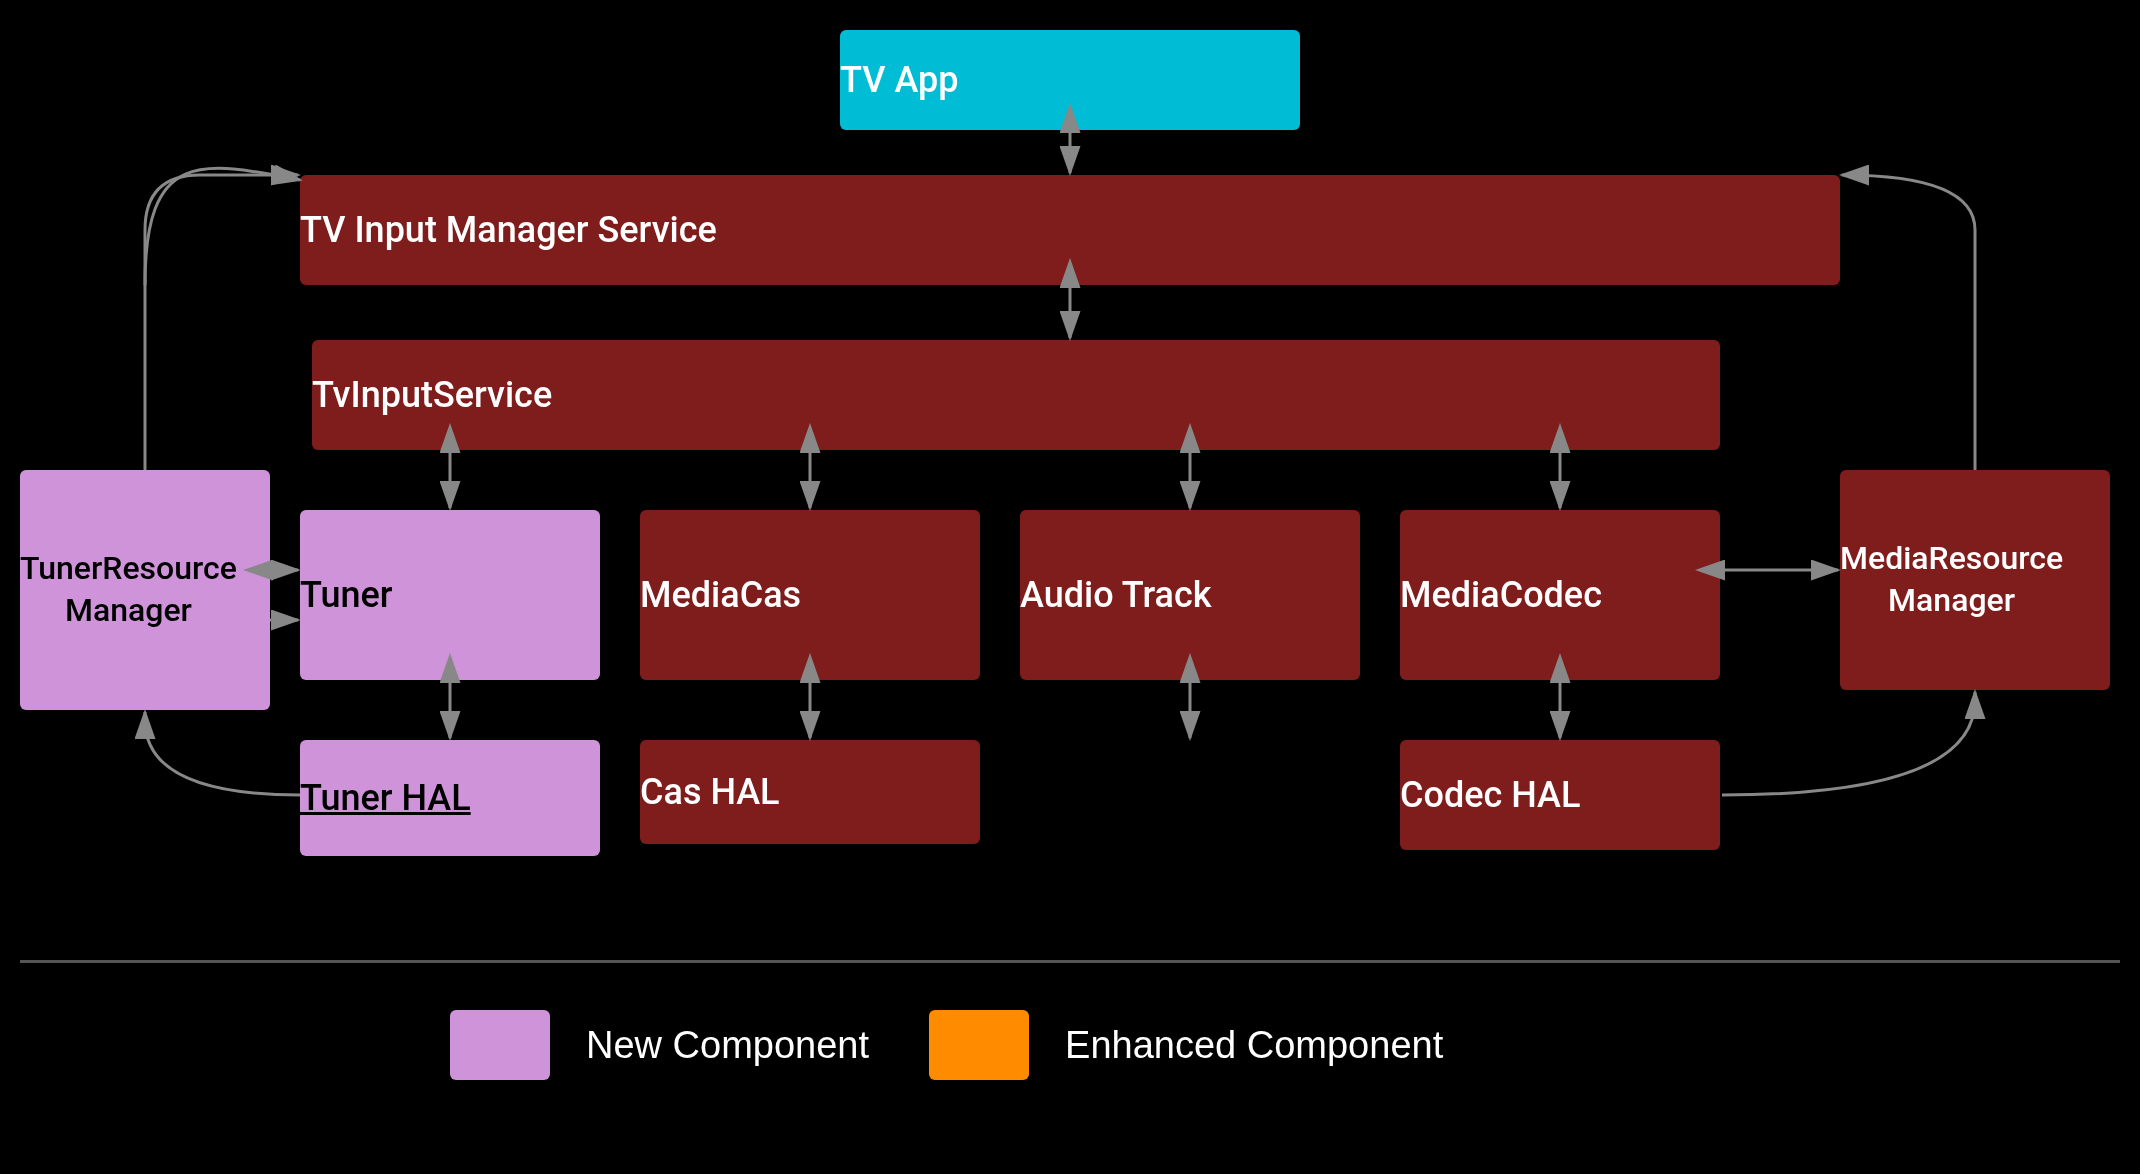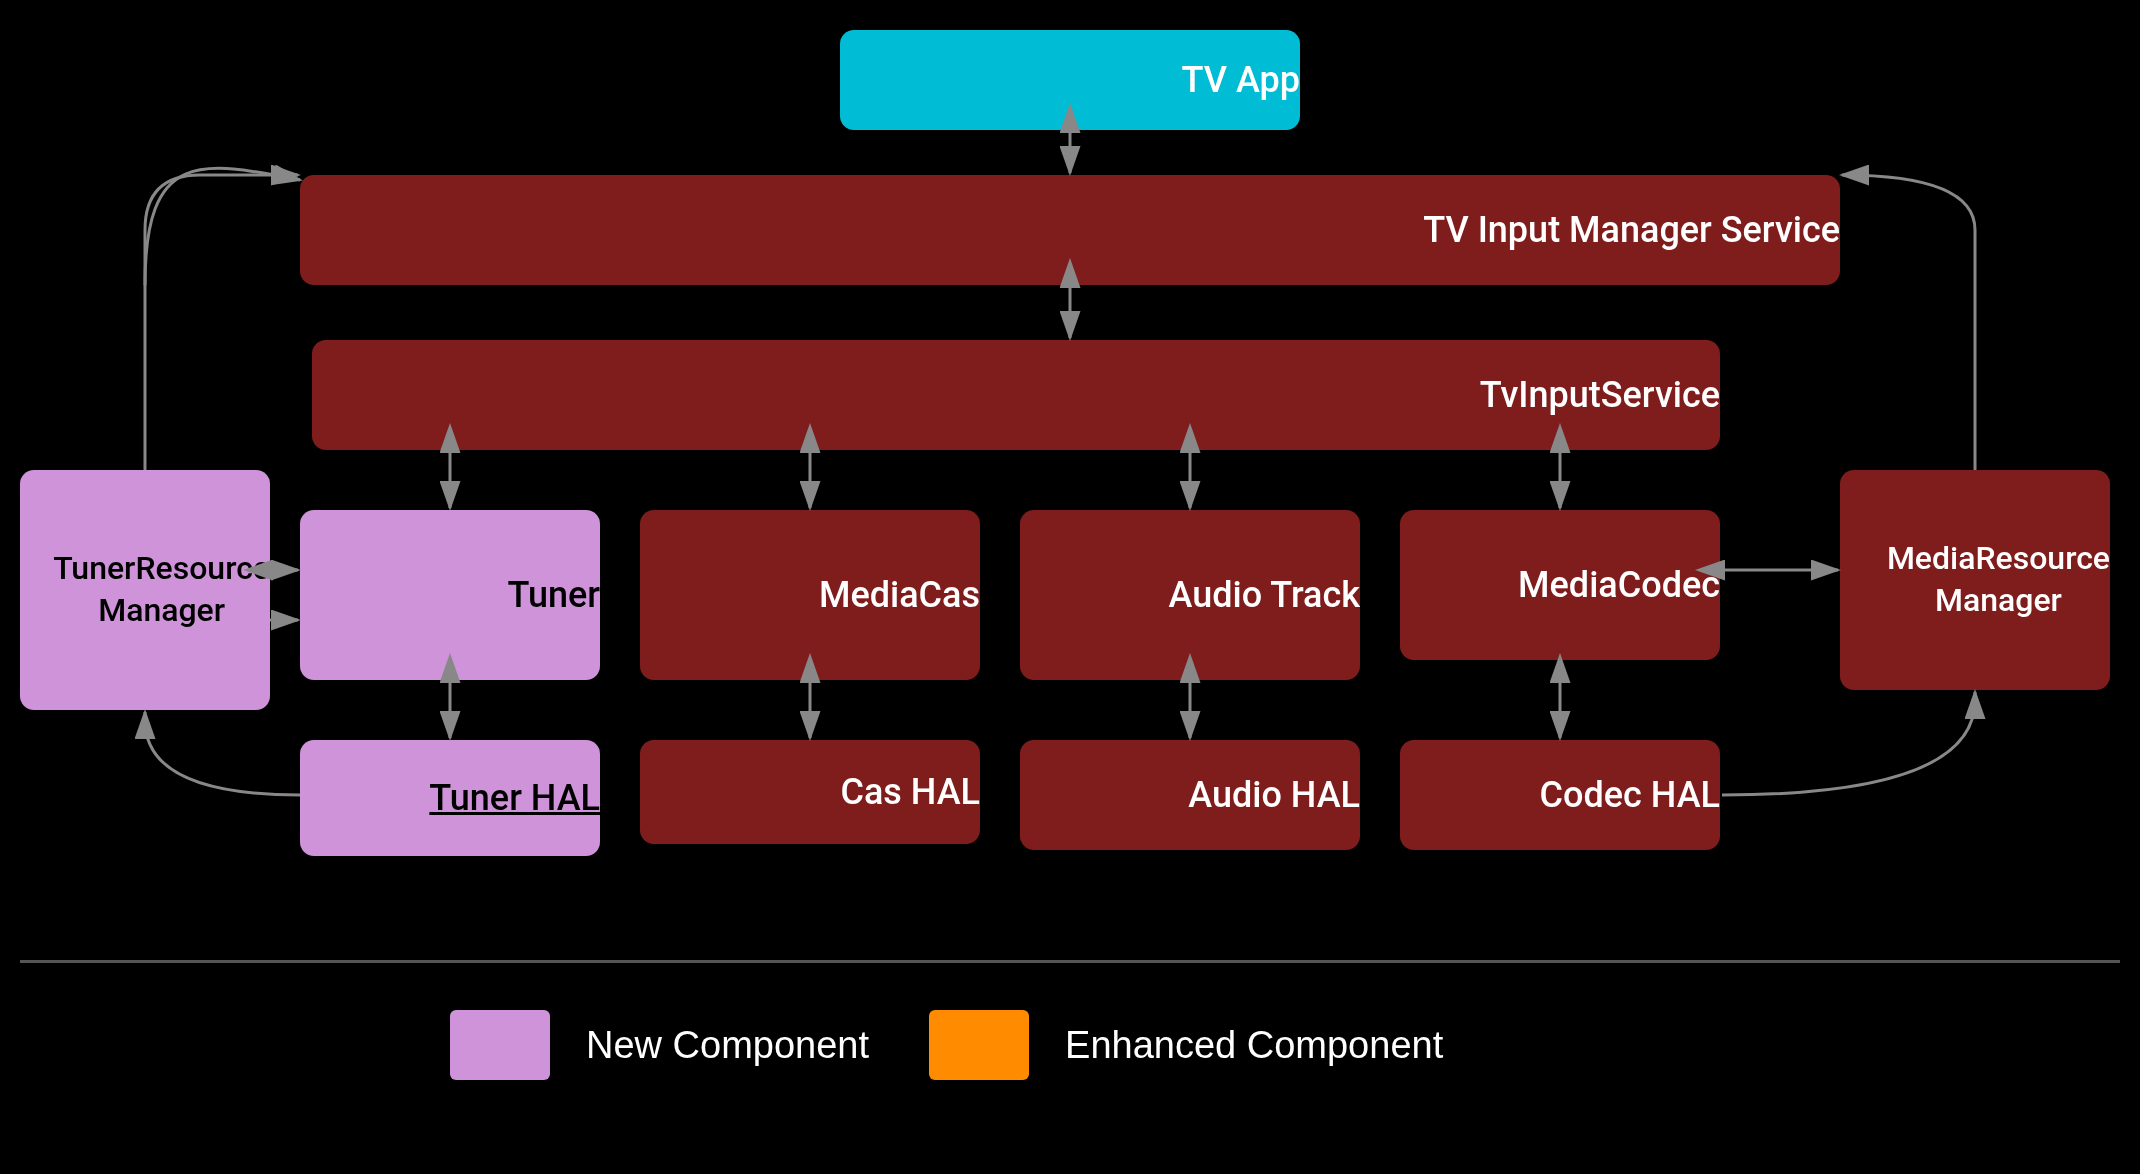--- a/index.html
+++ b/index.html
@@ -17,27 +17,26 @@
       position: relative;
       width: 2140px;
       height: 1174px;
     }
 
     
     .box {
       position: absolute;
       display: flex;
       align-items: center;
-      justify-content: flex-end;
+      justify-content: flex-start;
       text-align: center;
       font-size: 36px;
       font-weight: 500;
       color: #fff;
-      border-radius: 14px;
-      padding-left: 34px;
+      border-radius: 6px;
     }
 
     .box-orange { background: #7f1d1d; }
     .box-cyan { background: #00BCD4; }
     .box-purple { background: #CE93D8; color: #000; }
 
     
     #tv-app {
       left: 840px; top: 30px;
       width: 460px; height: 100px;
@@ -69,21 +68,21 @@
 
     
     #audio-track {
       left: 1020px; top: 510px;
       width: 340px; height: 170px;
     }
 
     
     #media-codec {
       left: 1400px; top: 510px;
-      width: 320px; height: 150px;
+      width: 320px; height: 170px;
     }
 
     
     #tuner-resource {
       left: 20px; top: 470px;
       width: 250px; height: 240px;
     }
 
     
     #media-resource {
@@ -206,23 +205,20 @@
   </div>
 
   <div class="box box-purple" id="tuner-hal">
     <span>Tuner HAL</span>
   </div>
 
   <div class="box box-orange" id="cas-hal">
     <span>Cas HAL</span>
   </div>
 
-  <div class="box box-orange" id="audio-hal">
-    <span>Audio HAL</span>
-  </div>
 
   <div class="box box-orange" id="codec-hal">
     <span>Codec HAL</span>
   </div>
 
   <svg class="arrows-svg">
     <defs>
       <marker id="arrowhead" markerWidth="10" markerHeight="7" refX="9" refY="3.5" orient="auto">
         <polygon points="0 0, 10 3.5, 0 7" fill="#888"></polygon>
       </marker>

